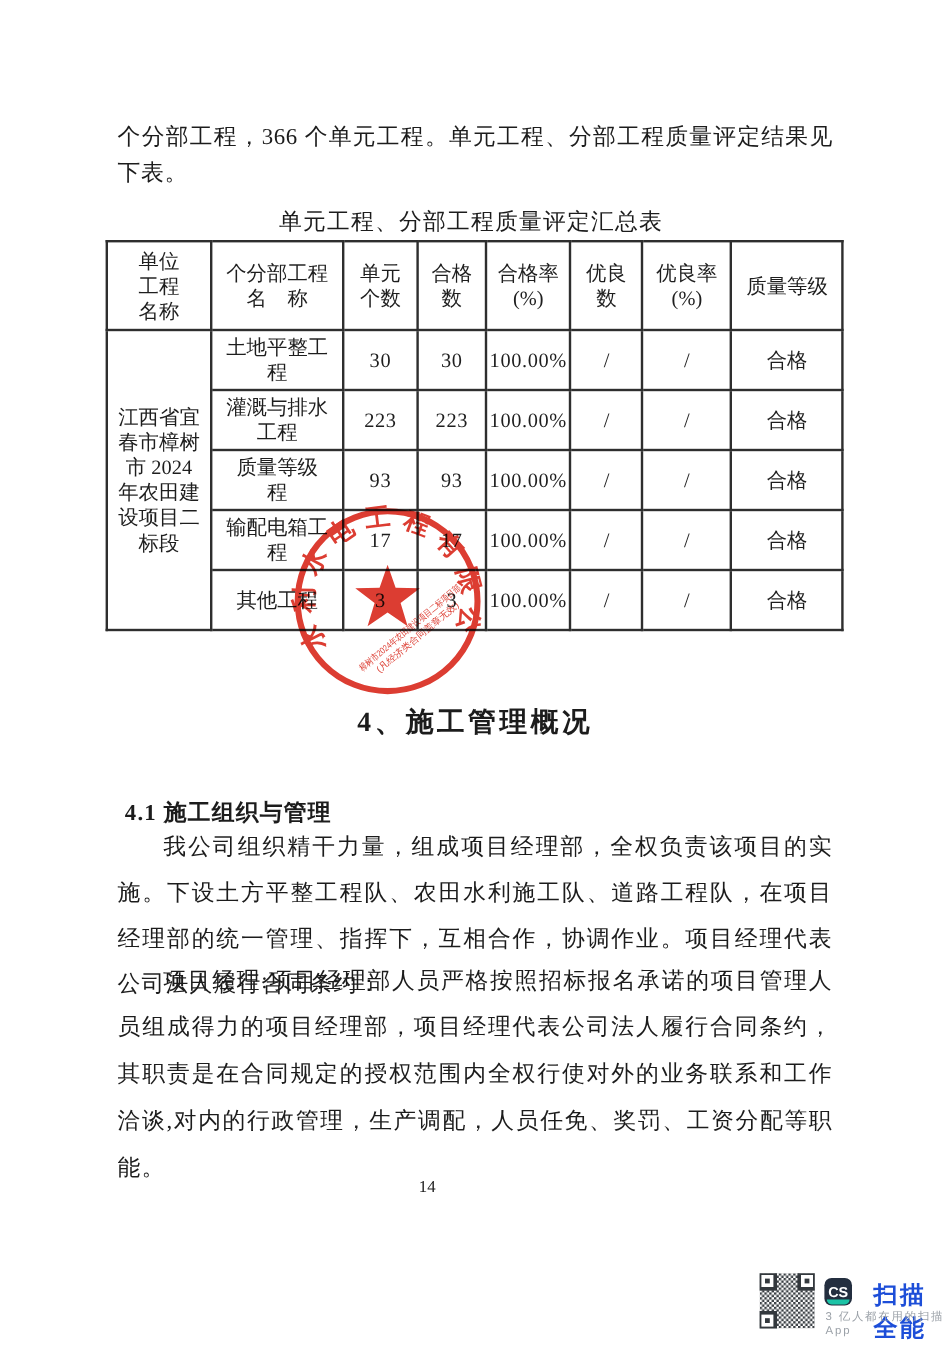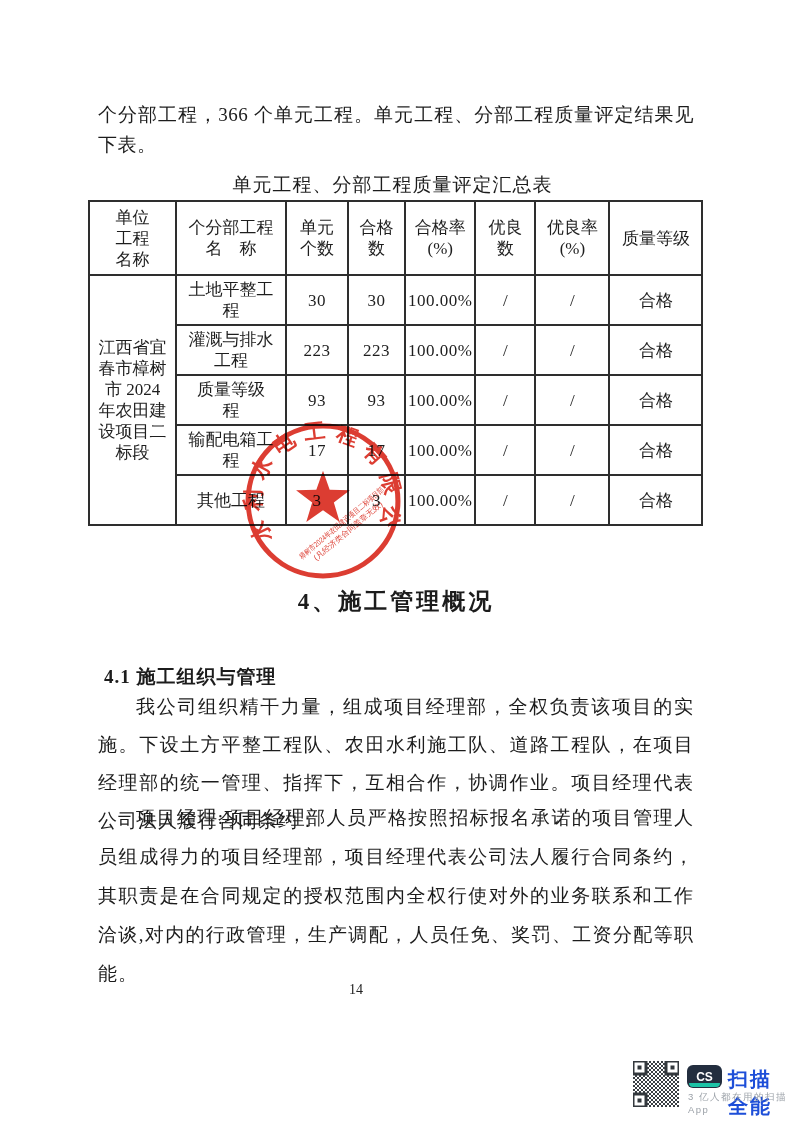--- a/index.html
+++ b/index.html
@@ -46,21 +46,21 @@
     text-align:justify;text-indent:2em;
   }
   .para2{top:798px;line-height:39px;}
   .page-num{
     left:0;top:982px;width:712px;text-align:center;
     font-size:14px;color:#222;
   }
   
   .wm-qr{left:633px;top:1061px;width:46px;height:46px;}
   .wm-logo{
-    left:687px;top:1065px;width:35px;height:23px;border-radius:6px;
+    left:687px;top:1065px;width:23px;height:23px;border-radius:6px;
     background:#232e3f;color:#fff;display:flex;align-items:center;justify-content:center;
     font-family:"Liberation Sans","DejaVu Sans",sans-serif;
     font-size:12px;font-weight:bold;overflow:hidden;
   }
   .wm-logo::after{
     content:"";position:absolute;left:2px;right:2px;bottom:1px;height:4px;
     border-radius:0 0 5px 5px;background:var(--accent,#1cc3a6);
   }
   .wm-brand{
     left:728px;top:1066px;font-family:"Liberation Sans","DejaVu Sans",sans-serif;

